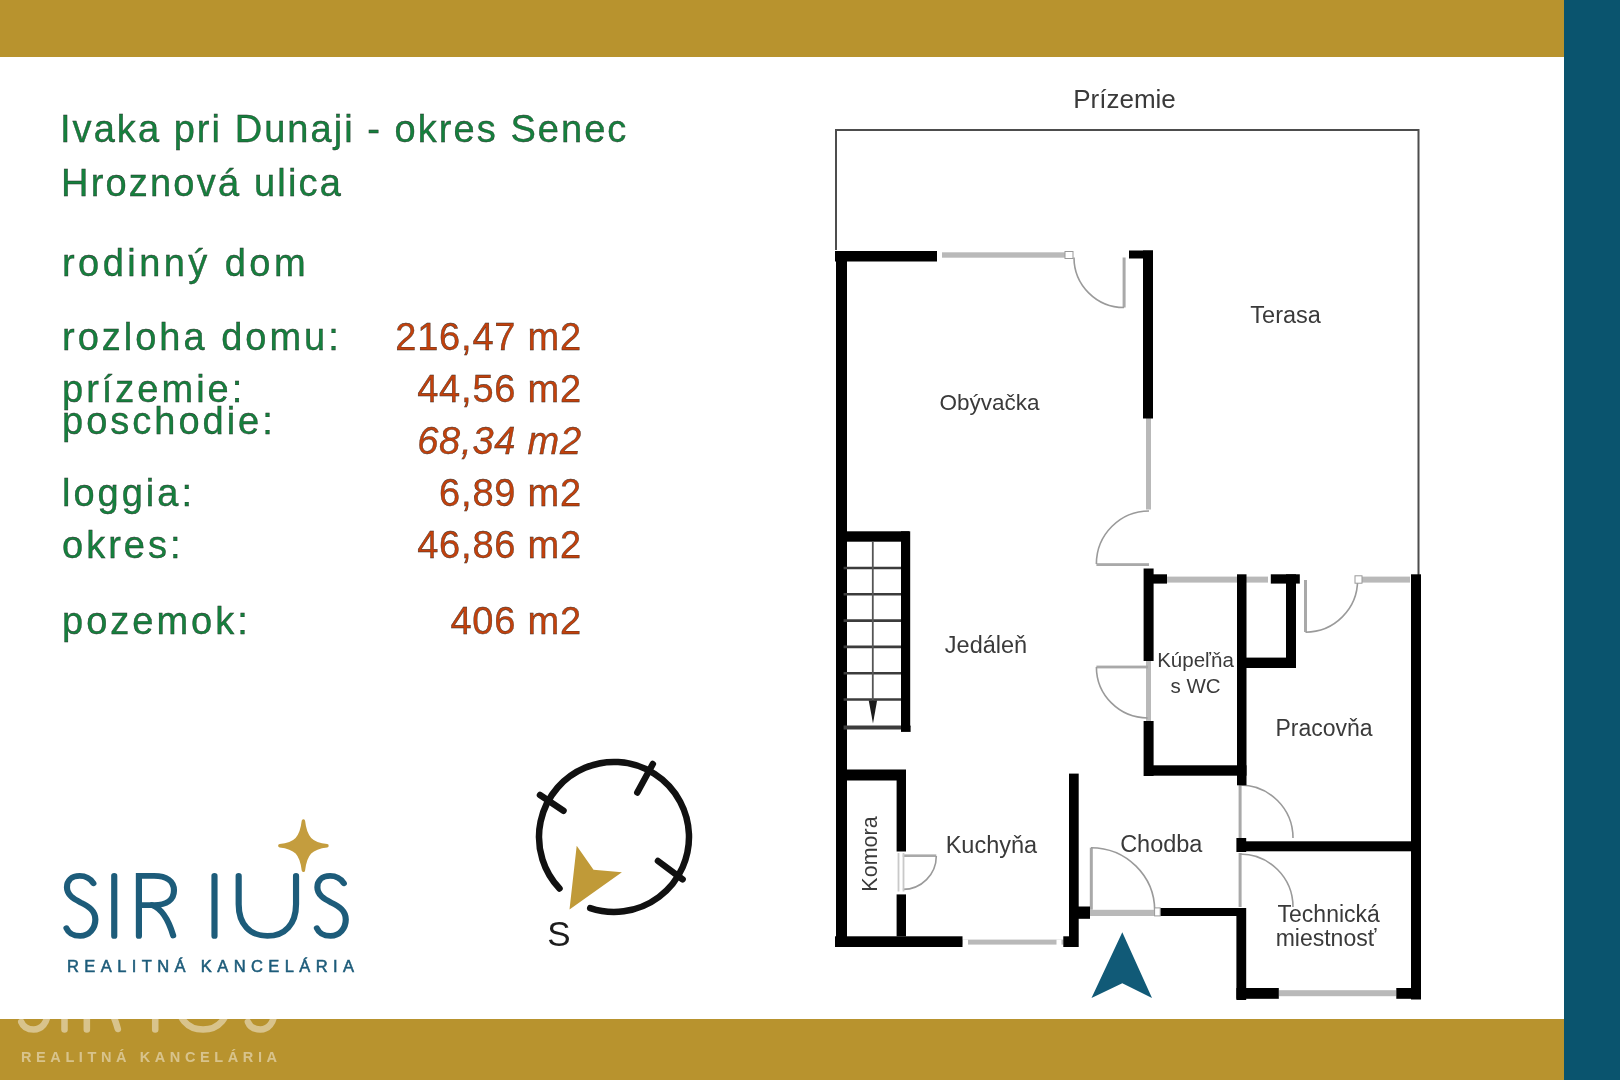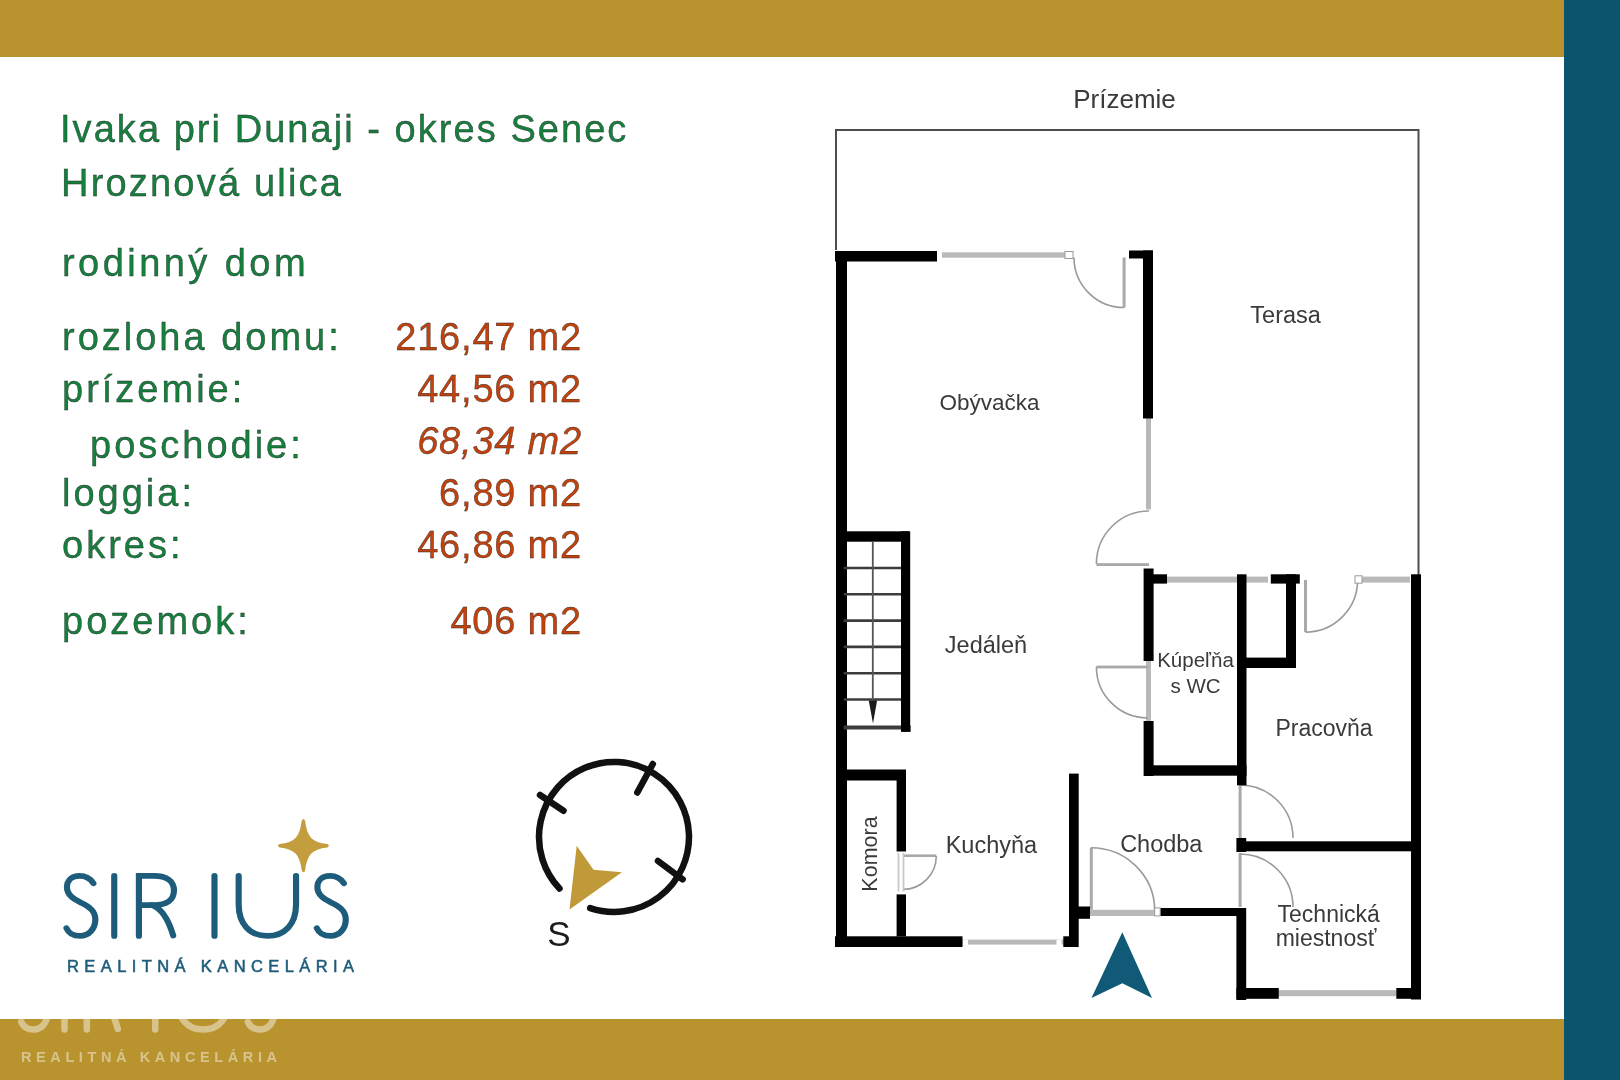--- a/index.html
+++ b/index.html
@@ -15,21 +15,21 @@
 <body>
 <div class="topbar"></div>
 <div class="sidebar"></div>
 <div class="botbar"></div>
 
 <div class="t" style="left:60px;top:108px;letter-spacing:2.05px;">Ivaka pri Dunaji - okres Senec</div>
 <div class="t" style="left:61px;top:162px;letter-spacing:2.2px;">Hroznová ulica</div>
 <div class="t" style="left:62px;top:242px;letter-spacing:3.45px;">rodinný dom</div>
 <div class="t" style="left:62px;top:316px;letter-spacing:3.0px;">rozloha domu:</div>
 <div class="t" style="left:62px;top:368px;letter-spacing:3.0px;">prízemie:</div>
-<div class="t" style="left:62px;top:424px;letter-spacing:3.0px;margin-left:28px;">poschodie:</div>
+<div class="t" style="left:62px;top:400px;letter-spacing:3.0px;">poschodie:</div>
 <div class="t" style="left:62px;top:472px;letter-spacing:3.0px;">loggia:</div>
 <div class="t" style="left:62px;top:524px;letter-spacing:3.0px;">okres:</div>
 <div class="t" style="left:62px;top:600px;letter-spacing:3.0px;">pozemok:</div>
 <div class="val" style="left:282px;top:316px;letter-spacing:0.8px;">216,47 m2</div>
 <div class="val" style="left:282px;top:368px;letter-spacing:0.8px;">44,56 m2</div>
 <div class="val" style="left:282px;top:420px;letter-spacing:0.8px;font-style:italic;">68,34 m2</div>
 <div class="val" style="left:282px;top:472px;letter-spacing:0.8px;">6,89 m2</div>
 <div class="val" style="left:282px;top:524px;letter-spacing:0.8px;">46,86 m2</div>
 <div class="val" style="left:282px;top:600px;letter-spacing:0.8px;text-align:right;">406 m2</div>
 

